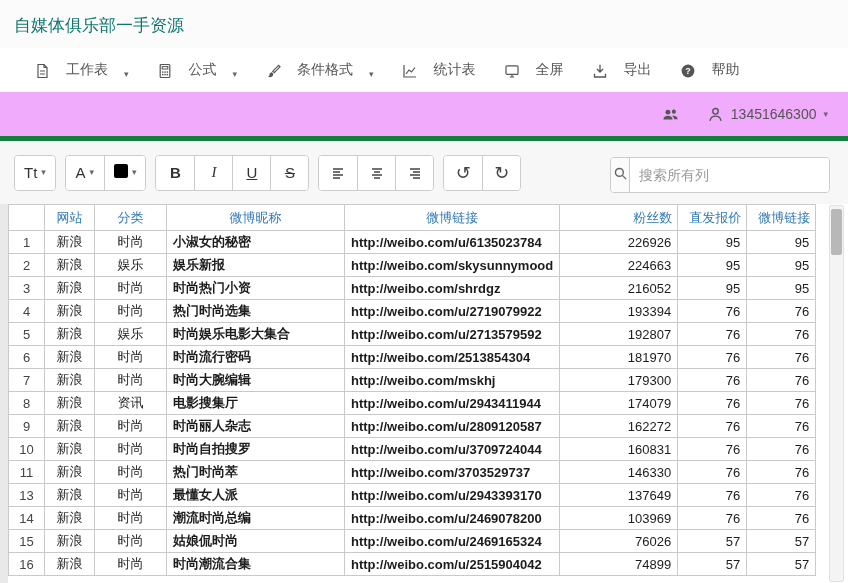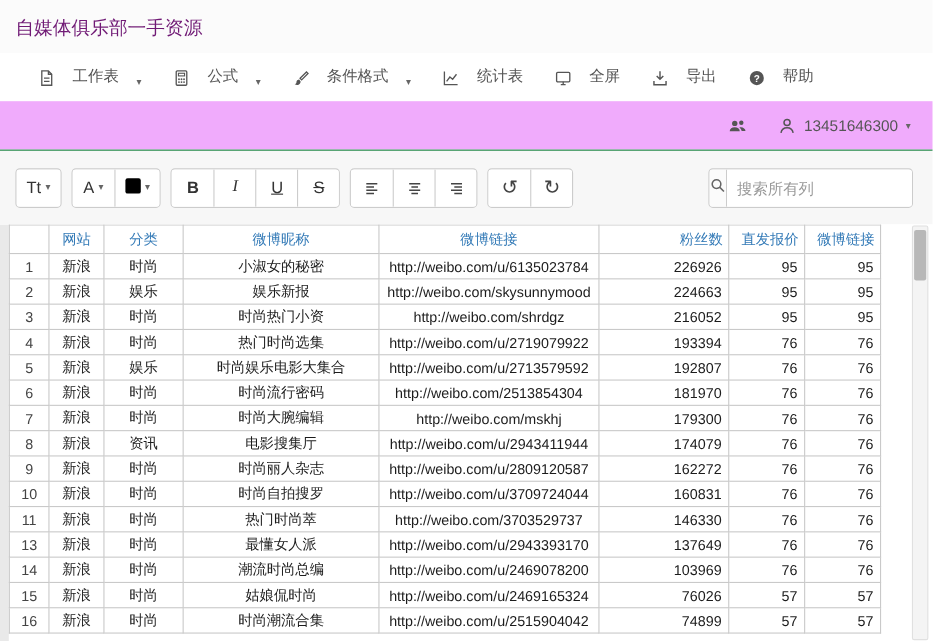--- a/index.html
+++ b/index.html
@@ -5,55 +5,55 @@
   * { box-sizing: border-box; margin: 0; padding: 0; }
   html,body { width: 848px; height: 583px; overflow: hidden; }
   body {
     font-family: "Liberation Sans", "DejaVu Sans", sans-serif;
     background: #fff; color: #333; position: relative;
   }
   .page { width: 848px; height: 583px; position: relative; background: #fff; overflow: hidden; }
 
   
   .titlebar { height: 48px; padding: 14px 14px 0 14px; background: #fbfbfb; }
-  .titlebar .title { font-size: 17px; color: #701a75; }
+  .titlebar .title { font-size: 17px; color: #0f766e; }
 
   
   .menubar { height: 44px; display: flex; align-items: center; gap: 28px; padding-left: 34px; background: #fff; }
   .menu-item { display: inline-flex; align-items: flex-end; gap: 16px; font-size: 14px; color: #555; cursor: pointer; white-space: nowrap; }
   .menu-item svg { width: 16px; height: 16px; display: block; }
   .caret { font-size: 9px; color: #666; line-height: 1; }
 
   
   .userbar { height: 44px; display: flex; align-items: center; justify-content: flex-end; gap: 28px; padding-right: 20px; background: #f0abfc; }
   .user-group { display: inline-flex; align-items: center; gap: 7px; font-size: 14px; color: #555; cursor: pointer; }
   .userbar svg { width: 17px; height: 17px; display: block; }
 
   
   .toolbar {
-    height: 68px; background: #f7f7f7; border-top: 1px solid #15803d;
+    height: 68px; background: #f7f7f7; border-top: 5px solid #15803d;
     display: flex; align-items: center; gap: 9px; padding: 0 14px; position: relative;
   }
   .btn-group { display: inline-flex; border: 1px solid #ccc; border-radius: 4px; background: #fff; overflow: hidden; }
   .tbtn {
     min-width: 38px; height: 34px; display: inline-flex; align-items: center; justify-content: center;
     gap: 4px; padding: 0 9px; font-size: 15px; color: #333; cursor: pointer; border-left: 1px solid #ccc; background: #fff;
   }
   .tbtn:first-child { border-left: none; }
   .tbtn svg { width: 16px; height: 16px; display: block; }
   .fmt-bold { font-weight: bold; }
   .fmt-italic { font-style: italic; font-family: "Liberation Serif", serif; }
   .fmt-underline { text-decoration: underline; }
   .fmt-strikethrough { text-decoration: line-through; }
   .fmt-undo, .fmt-redo { font-size: 18px; color: #444; }
   .swatch { width: 14px; height: 14px; background: #000; border-radius: 2px; display: inline-block; }
 
   .search-group {
     position: absolute; right: 18px; top: 16px;
-    display: flex; border: 1px solid #ccc; border-radius: 4px; background: #fff; overflow: hidden; width: 186px; height: 36px;
+    display: flex; border: 1px solid #ccc; border-radius: 4px; background: #fff; overflow: hidden; width: 220px; height: 36px;
   }
   .search-btn { width: 40px; display: flex; align-items: center; justify-content: center; border-right: 1px solid #ccc; background: #fbfbfb; cursor: pointer; }
   .search-btn svg { width: 15px; height: 15px; }
   .search-input { flex: 1; border: none; outline: none; padding: 0 9px; font-size: 14px; color: #333; font-family: inherit; }
   .search-input::placeholder { color: #9a9a9a; }
 
   
   .content { position: relative; height: 379px; background: #fff; overflow: hidden; }
   .left-strip { position: absolute; left: 0; top: 0; width: 8px; height: 100%; background: #e9e9e9; }
   .grid-wrap { position: absolute; left: 8px; top: 0; }
@@ -63,21 +63,21 @@
   td { height: 23px; padding: 2px 6px; color: #1c1c1c; cursor: cell; }
   .col-num   { width: 36px; }
   .col-site  { width: 50px; }
   .col-cat   { width: 72px; }
   .col-nick  { width: 178px; }
   .col-link  { width: 200px; }
   .col-fans  { width: 118px; }
   .col-p     { width: 69px; }
   td.c-rownum { text-align: center; color: #444; }
   td.c-site, td.c-cat { text-align: center; }
-  td.c-nick, td.c-link { text-align: center; }
+  td.c-nick, td.c-link { text-align: left; font-weight: bold; }
   td.c-fans, td.c-p1, td.c-p2 { text-align: right; }
   th.h-right { text-align: right; }
 
   
   .vscroll { position: absolute; right: 4px; top: 1px; width: 15px; height: 377px; background: #f4f4f4; border: 1px solid #e0e0e0; border-radius: 2px; }
   .vthumb { position: absolute; left: 1px; top: 3px; width: 11px; height: 46px; background: #b8b8b8; border-radius: 2px; cursor: grab; }
 </style>
 </head>
 <body>
 

